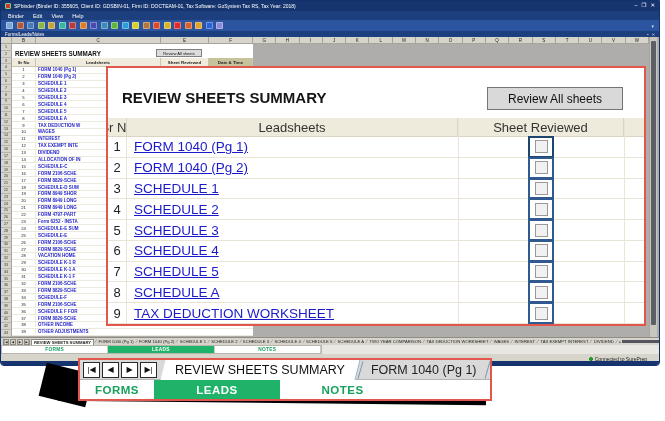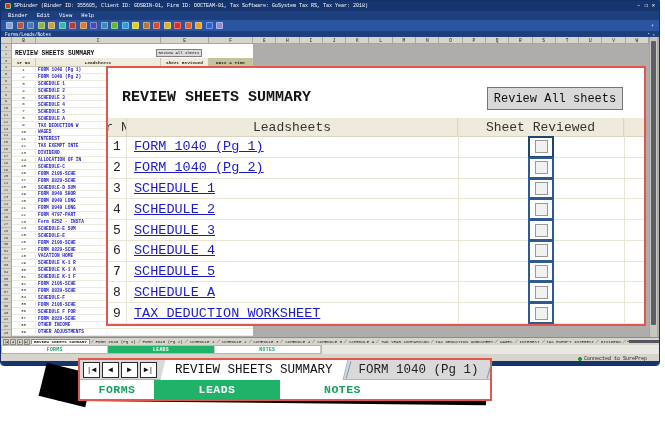--- a/index.html
+++ b/index.html
@@ -1,18 +1,18 @@
 <!DOCTYPE html>
 <html><head>
 <meta charset="utf-8">
 <style>
   * { box-sizing: border-box; margin: 0; padding: 0; }
   html,body { background:#fff; }
   .page { position:relative; width:665px; height:421px; overflow:hidden;
-          font-family:Liberation Mono, monospace; background:#fff; }
+          font-family:Liberation Sans, sans-serif; background:#fff; }
 
   
   .appwin { position:absolute; left:0; top:0; width:660px; height:366px;
             background:#aeadab; border:1px solid #12306b; border-radius:0 0 4px 4px; overflow:hidden; }
   .titlebar { position:absolute; left:0; top:0; right:0; height:10px; background:#16356f;
               color:#fff; display:flex; align-items:center; padding:0 4px; gap:3px; }
   .app-icon { width:6px; height:6px; background:#c93a2e; border:1px solid #7fd07f; border-radius:1px; flex:0 0 auto; }
   .title-text { font-size:5px; white-space:nowrap; overflow:hidden; flex:1; }
   .win-controls { display:flex; gap:4px; font-size:5.5px; line-height:1; }
   .win-controls span { cursor:default; }

